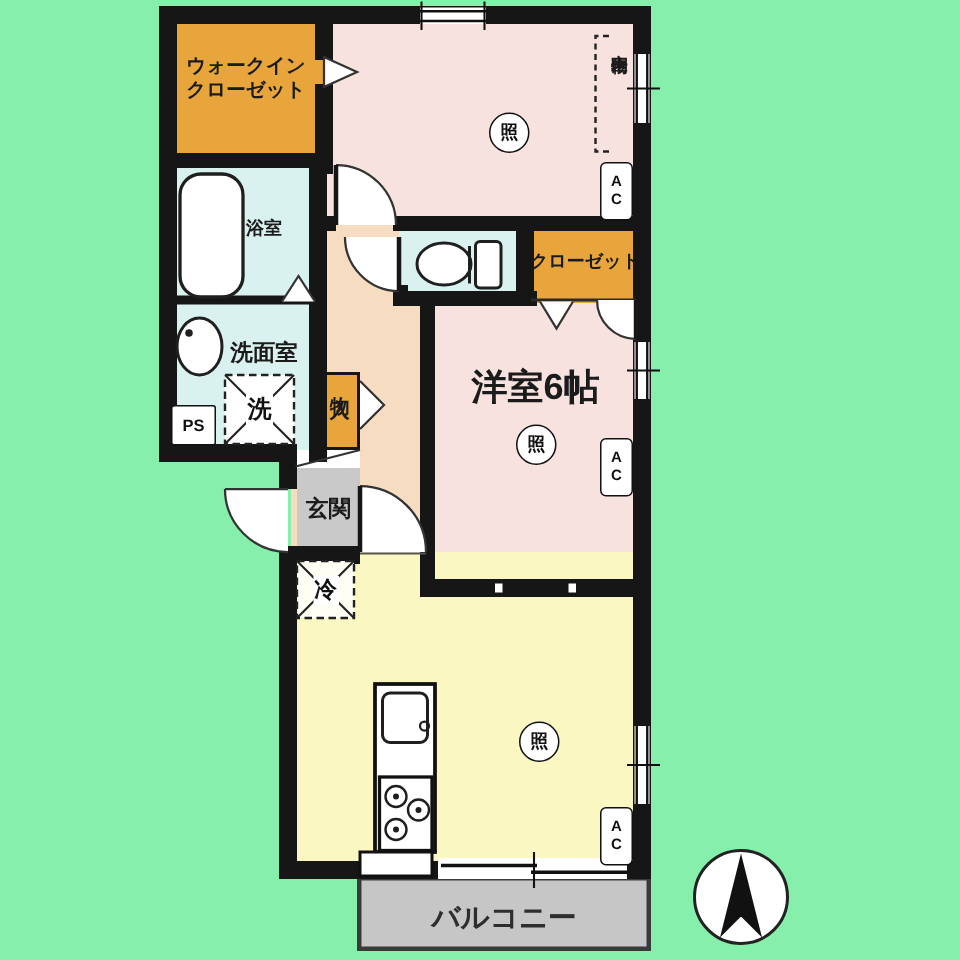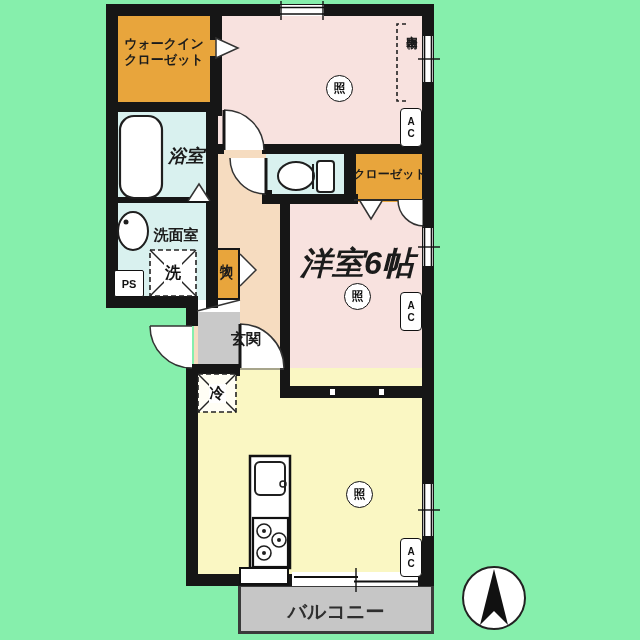--- a/index.html
+++ b/index.html
@@ -180,26 +180,26 @@
       <circle cx="494" cy="598" r="31" fill="#ffffff" stroke="#222" stroke-width="2"></circle>
       <path d="M494,569 L480,625 L494,611 Z" fill="#111"></path>
       <path d="M494,569 L508,625 L494,611 Z" fill="#111"></path>
     </g>
   </svg>
 
   <div class="lbl" style="left:114px;top:36px;width:100px;font-size:13px;line-height:16px;">
     <div>ウォークイン</div>
     <div>クローゼット</div>
   </div>
-  <div class="lbl" style="left:288px;top:242px;width:138px;font-size:32px;font-style:italic;">洋室6帖</div>
+  <div class="lbl" style="left:288px;top:242px;width:138px;font-size:24px;">洋室6帖</div>
   <div class="lbl" style="left:238px;top:599px;width:196px;font-size:19px;color:#2e2e2e;">バルコニー</div>
-  <div class="lbl" style="left:160px;top:144px;width:52px;font-size:18px;font-style:italic;">浴室</div>
+  <div class="lbl" style="left:150px;top:144px;width:52px;font-size:12px;">浴室</div>
   <div class="lbl" style="left:138px;top:226px;width:76px;font-size:15px;text-align:center;">洗面室</div>
   <div class="lbl" style="left:352px;top:166px;width:76px;font-size:12px;">クローゼット</div>
-  <div class="lbl" style="left:198px;top:330px;width:42px;font-size:15px;margin-left:27px;">玄関</div>
+  <div class="lbl" style="left:198px;top:330px;width:42px;font-size:15px;">玄関</div>
   <div class="lbl vtext" style="left:217px;top:254px;font-size:13px;">物入</div>
   <div class="lbl vtext" style="left:404px;top:27px;font-size:11px;">室内物干</div>
 
   <div class="boxlbl" style="left:150px;top:250px;width:46px;height:46px;font-size:16px;">
       <span>洗</span>
     </div>
   <div class="boxlbl" style="left:198px;top:374px;width:38px;height:38px;font-size:15px;">
       <span>冷</span>
     </div>
 

